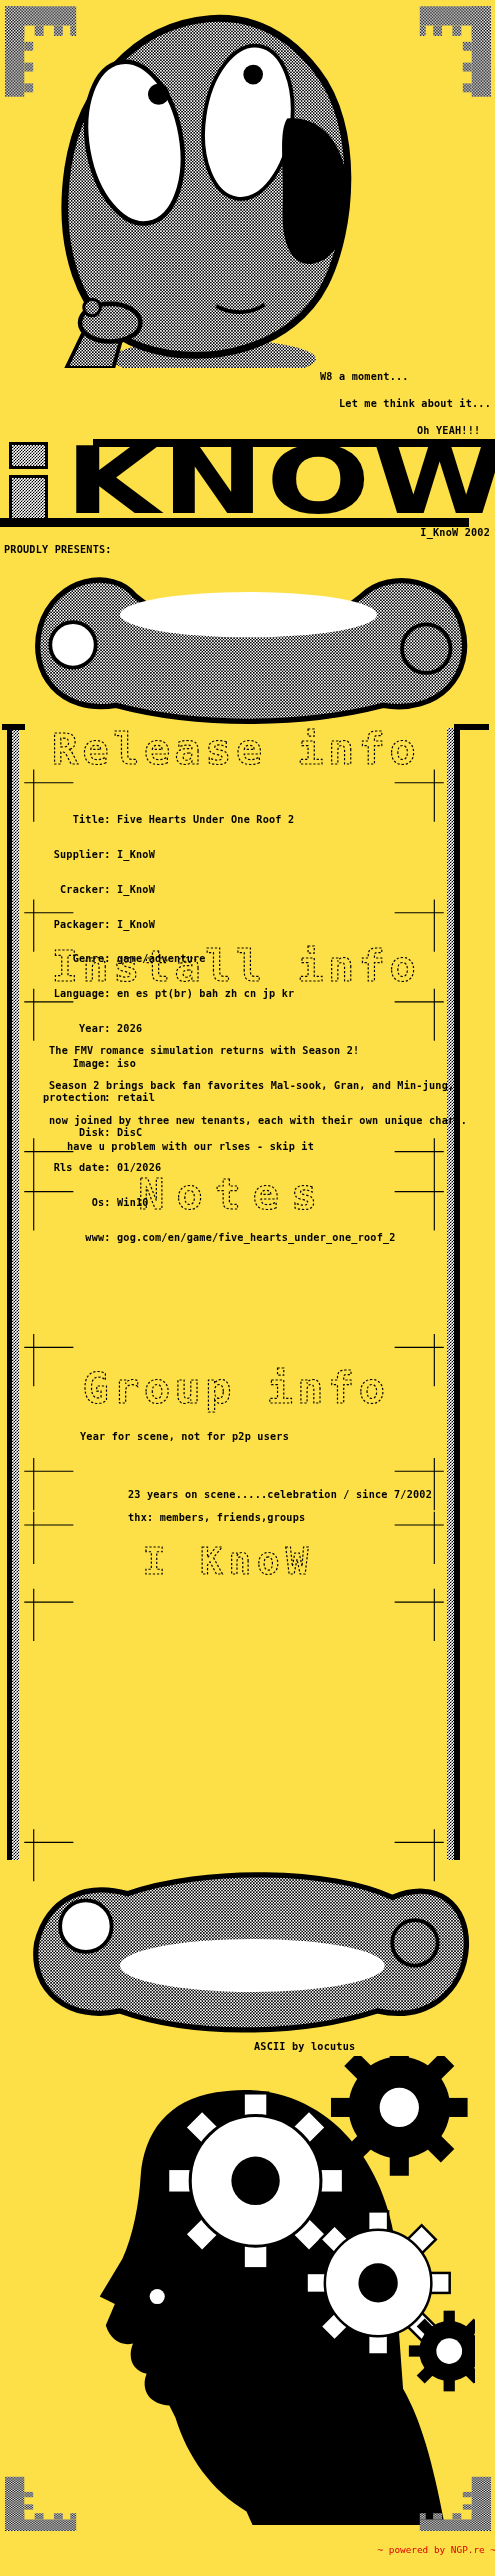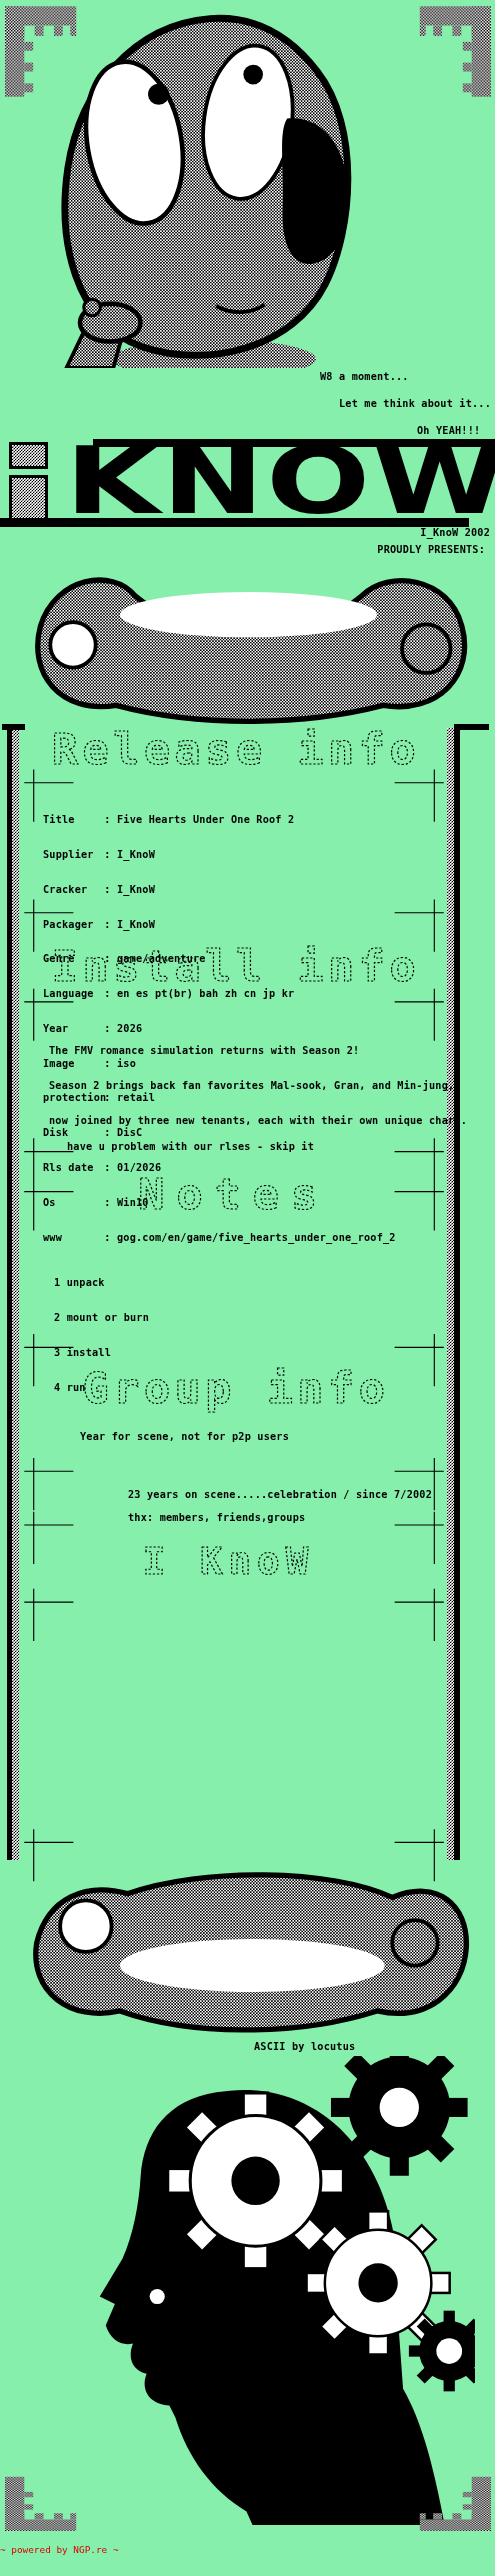--- a/index.html
+++ b/index.html
@@ -1,28 +1,28 @@
 <!DOCTYPE html>
 <html style="font-size:12px"><head>
 <meta charset="utf-8">
 <style>
   html,body{margin:0;padding:0;background:#fff;}
-  .page{position:relative;width:496px;height:2576px;background:#86efac;overflow:hidden;
+  .page{position:relative;width:496px;height:2576px;background:#fde047;overflow:hidden;
         font-family:"DejaVu Sans Mono",monospace;color:#000;}
   .abs{position:absolute;}
   
   .dz-css{background-image:
       linear-gradient(45deg,#000 25%,transparent 25%,transparent 75%,#000 75%),
       linear-gradient(45deg,#000 25%,transparent 25%,transparent 75%,#000 75%);
     background-size:3px 3px;background-position:0 0,1.5px 1.5px;background-color:#fff;}
   .blk{background:#000;}
   
   .t{position:absolute;font-weight:bold;font-size:10.2px;line-height:11.6px;
      letter-spacing:0.2px;white-space:pre;}
-  .lbl{display:inline-block;width:10ch;}
+  .lbl{display:inline-block;width:10ch;text-align:right;}
   
   .hdr{position:absolute;left:0;}
   .hdr text{font-family:"DejaVu Sans Mono",monospace;font-weight:bold;font-size:58px;
      fill:none;stroke:#000;stroke-width:1.6;stroke-dasharray:3 2.5;letter-spacing:6px;}
   .hdr.small text{font-size:50px;letter-spacing:8px;}
   .hdr.wide text{letter-spacing:16px;}
   
   .logo{position:absolute;left:0;top:439px;width:496px;height:88px;padding-left:15px;}
   .logo-bar-top{position:absolute;left:93px;right:0;top:0;height:7.6px;background:#000;}
   .logo-bar-bottom{position:absolute;left:0;right:42px;bottom:0;height:9px;background:#000;}
@@ -32,21 +32,21 @@
   .logo-i .gap{height:6px;}
   .logo-i .stem{flex:1;border:3px solid #000;}
   .logo-know{font-family:"DejaVu Sans",sans-serif;font-weight:bold;font-size:92px;
      line-height:.88;margin-left:16.6px;letter-spacing:1.5px;transform:scaleX(1.33);
      transform-origin:left center;}
   .sr{font-size:0;}
   
   .pb{position:absolute;top:728px;height:1132px;}
   .cross-overlay{position:absolute;left:0;top:0;pointer-events:none;}
   .orn{position:absolute;}
-  .footer-line{position:absolute;left:0;width:496px;text-align:left;
+  .footer-line{position:absolute;left:0;width:496px;text-align:right;
      font-size:9.4px;line-height:11.3px;font-weight:normal;}
 </style>
 </head>
 <body>
 
 <svg width="0" height="0" style="position:absolute" aria-hidden="true">
   <defs>
     <pattern id="dz" width="4" height="4" patternUnits="userSpaceOnUse">
       <rect width="4" height="4" fill="#fff"></rect>
       <rect width="2" height="2" fill="#000"></rect>
@@ -122,21 +122,21 @@
         <div class="dot dz-css"></div>
         <div class="gap"></div>
         <div class="stem dz-css"></div>
         <span class="sr">i</span>
       </div>
       <div class="logo-know">KNOW</div>
     </div>
     <div class="logo-bar-bottom"></div>
   </div>
   <div class="t" style="right:6px;left:auto;top:527px;position:absolute">I_KnoW 2002</div>
-  <div class="t" style="left:17px;top:544px;width:468px;text-align:right">PROUDLY PRESENTS:</div>
+  <div class="t" style="left:4px;top:544px;width:468px;text-align:left">PROUDLY PRESENTS:</div>
 
   <svg class="abs" style="left:13.6px;top:554px" width="469" height="178" viewBox="0 0 620 235">
     <path d="M35,95 C55,30 130,18 160,55 C235,120 385,120 460,55 C495,20 575,30 592,95
              C610,160 560,212 488,200 C380,228 240,228 135,200 C62,212 18,158 35,95 Z" fill="url(#dz)" stroke="#000" stroke-width="7"></path>
     <ellipse cx="310" cy="80" rx="170" ry="30" fill="#fff"></ellipse>
     <circle cx="78" cy="120" r="30" fill="#fff" stroke="#000" stroke-width="5"></circle>
     <circle cx="545" cy="125" r="32" fill="url(#dz)" stroke="#000" stroke-width="5"></circle>
   </svg>
 
   <div class="pb blk" style="left:6.8px;width:5.3px"></div>
@@ -196,26 +196,20 @@
   <div class="t" style="left:49px;top:1022px">
     <div>The FMV romance simulation returns with Season 2!</div>
     <div>Season 2 brings back fan favorites Mal-sook, Gran, and Min-jung,</div>
     <div>now joined by three new tenants, each with their own unique charm.</div>
   </div>
   <div class="t" style="left:67px;top:1141px">have u problem with our rlses - skip it</div>
 
   <svg class="hdr wide" style="top:1173px" width="496" height="48" viewBox="0 0 656 64">
     <text x="309" y="48" text-anchor="middle">Notes</text>
   </svg>
-  <div class="t" style="left:54px;top:1254px">
-    <div>1 unpack</div>
-    <div>2 mount or burn</div>
-    <div>3 install</div>
-    <div>4 run</div>
-  </div>
 
   <svg class="hdr" style="top:1367px" width="496" height="48" viewBox="0 0 656 64">
     <text x="312" y="48" text-anchor="middle">Group info</text>
   </svg>
   <div class="t" style="left:80px;top:1431px">Year for scene, not for p2p users</div>
   <div class="t" style="left:128px;top:1489px">23 years on scene.....celebration / since 7/2002</div>
   <div class="t" style="left:128px;top:1512px">thx: members, friends,groups</div>
 
   <svg class="hdr small" style="top:1542px" width="496" height="45" viewBox="0 0 656 60">
     <text x="302" y="42" text-anchor="middle">I KnoW</text>

